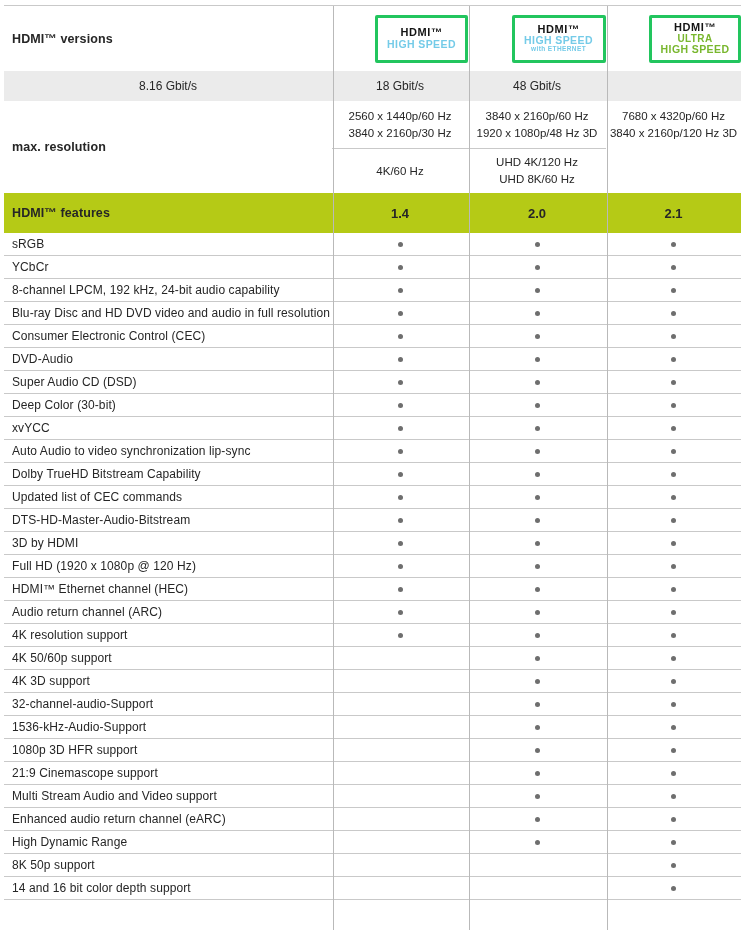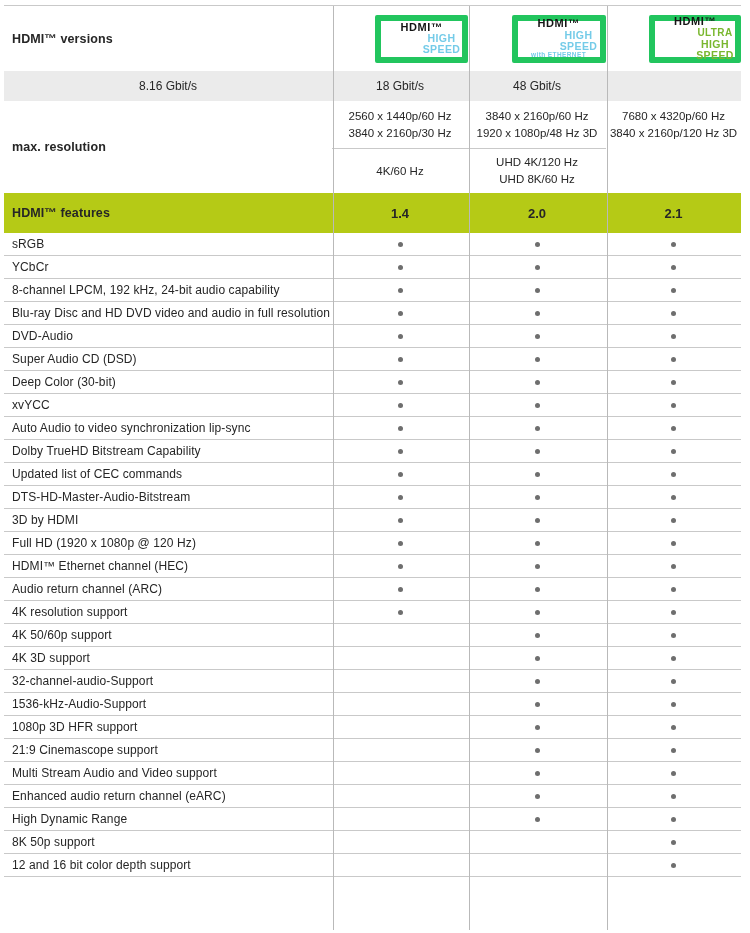--- a/index.html
+++ b/index.html
@@ -20,27 +20,27 @@
   .grid { display:grid; grid-template-columns:328px 136px 138px 135px; }
   .cell { display:flex; align-items:center; justify-content:center; text-align:center; }
   .label-cell {
     justify-content:flex-start; text-align:left; padding-left:8px;
     font-weight:bold; font-size:12.5px; letter-spacing:0.1px;
   }
   
   .row-versions { height:65px; }
   .badge {
     width:94px; height:48px; box-sizing:border-box;
-    border:6px solid #22c55e; border-radius:2px; background:#fff;
+    border:3px solid #22c55e; border-radius:2px; background:#fff;
     display:flex; flex-direction:column; align-items:center; justify-content:center;
     line-height:1.05;
     margin-left:43px;
   }
   .badge-brand { font-size:11px; font-weight:bold; letter-spacing:0.6px; color:#141414; }
-  .badge-line { font-size:10.5px; font-weight:bold; letter-spacing:0.4px;padding-left:40px; }
+  .badge-line { font-size:10.5px; font-weight:bold; letter-spacing:0.4px; }
   .badge-sub  { font-size:6.5px; font-weight:bold; letter-spacing:0.4px; }
   .c-blue  { color:var(--badge-blue, #74cbe8); }
   .c-green { color:var(--badge-green, #79b72e); }
   
   .row-datarate { height:30px; background:var(--row-gray, #ebebeb); }
   .rate { font-weight:normal; font-size:12px; }
   
   .row-resolution { display:grid; grid-template-columns:328px 136px 138px 135px; grid-template-rows:47px 45px; }
   .res-label { grid-row:1 / span 2; }
   .res { font-size:11.5px; line-height:1.45; }
@@ -185,20 +185,32 @@
           <span class="dot"></span>
         </div>
         <div class="dot-cell">
           <span class="dot"></span>
         </div>
         <div class="dot-cell">
           <span class="dot"></span>
         </div>
       </div>
       <div class="grid feature-row">
+        <div class="feature-label">Consumer Electronic Control (CEC)</div>
+        <div class="dot-cell">
+          <span class="dot"></span>
+        </div>
+        <div class="dot-cell">
+          <span class="dot"></span>
+        </div>
+        <div class="dot-cell">
+          <span class="dot"></span>
+        </div>
+      </div>
+      <div class="grid feature-row">
         <div class="feature-label">DVD-Audio</div>
         <div class="dot-cell">
           <span class="dot"></span>
         </div>
         <div class="dot-cell">
           <span class="dot"></span>
         </div>
         <div class="dot-cell">
           <span class="dot"></span>
         </div>
@@ -439,21 +451,21 @@
       </div>
       <div class="grid feature-row">
         <div class="feature-label">8K 50p support</div>
         <div class="dot-cell"></div>
         <div class="dot-cell"></div>
         <div class="dot-cell">
           <span class="dot"></span>
         </div>
       </div>
       <div class="grid feature-row">
-        <div class="feature-label">12 and 16 bit color depth support</div>
+        <div class="feature-label">14 and 16 bit color depth support</div>
         <div class="dot-cell"></div>
         <div class="dot-cell"></div>
         <div class="dot-cell">
           <span class="dot"></span>
         </div>
       </div>
     </div>
 
 </div>
 

